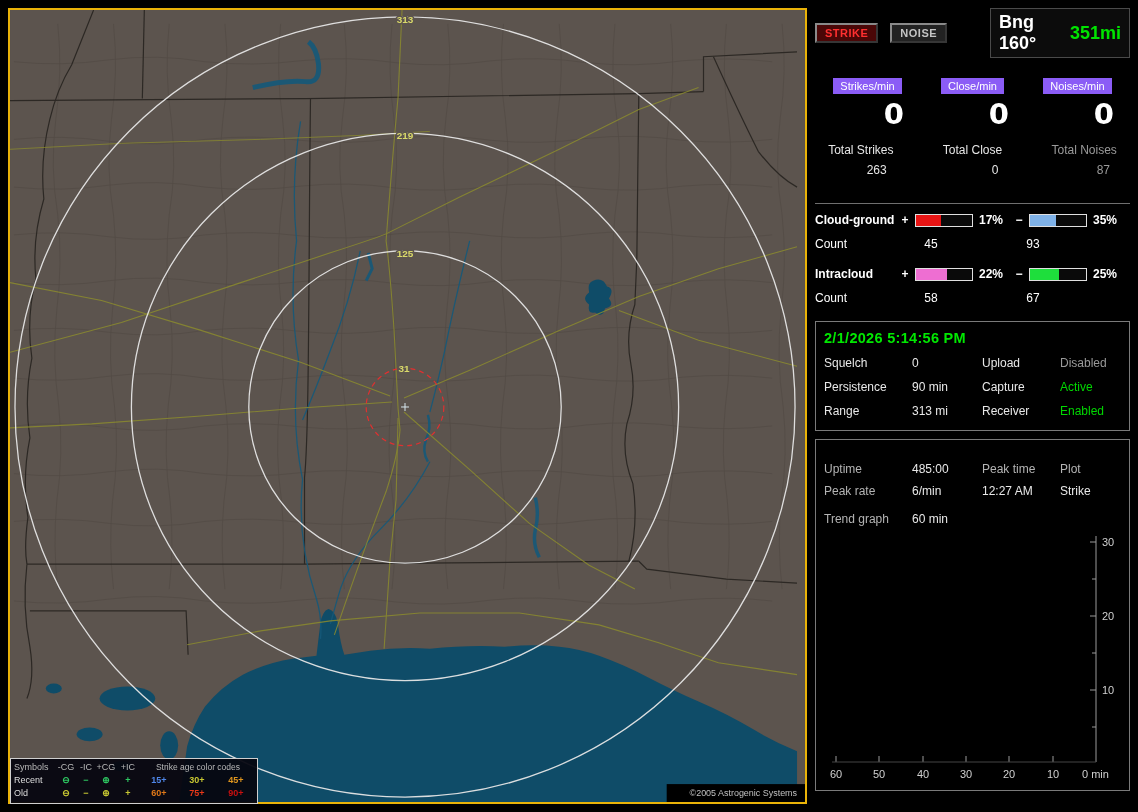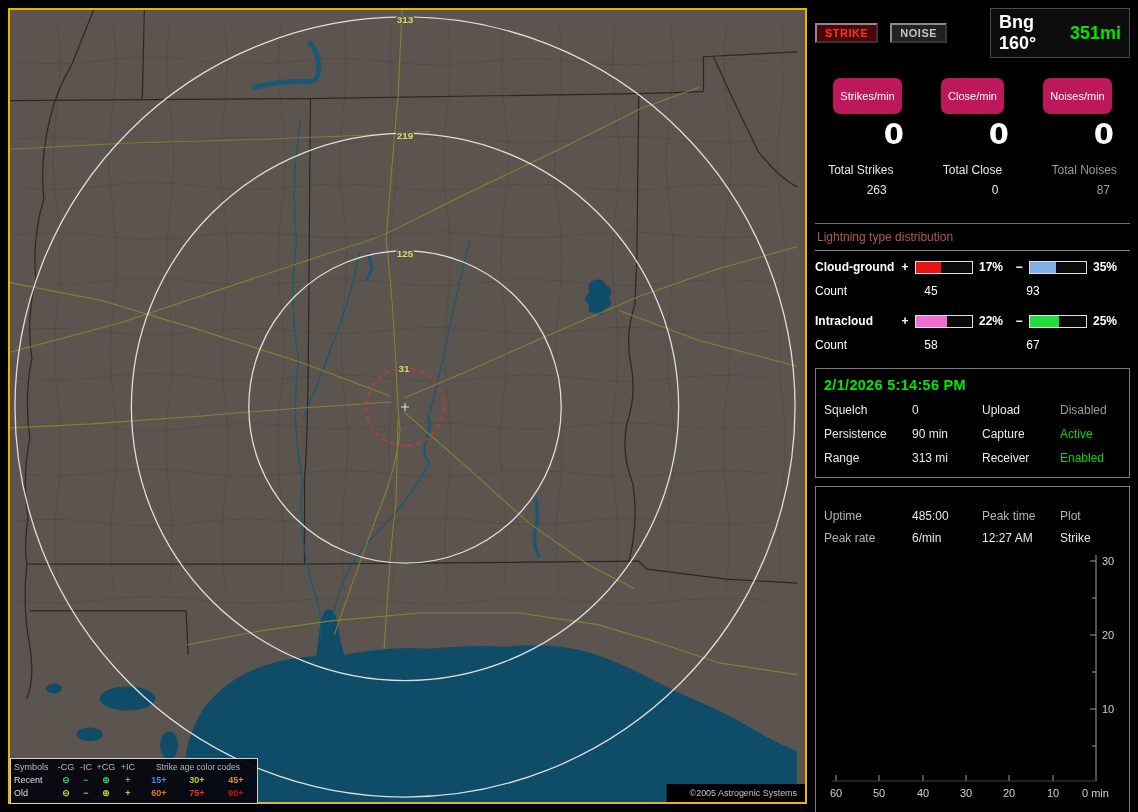--- a/index.html
+++ b/index.html
@@ -35,21 +35,21 @@
   .btn.strike{background:#4a0707;color:#ff3030;}
   .bng{
     margin-left:auto;display:flex;justify-content:space-between;align-items:center;
     width:122px;background:#0c0c0c;border:1px solid #4a4a4a;padding:3px 8px;
     font-size:18px;font-weight:bold;
   }
   .bng .lbl{color:#fff;}
   .bng .val{color:#00e400;}
   .counters{display:flex;margin-top:20px;}
   .ctr{flex:1;text-align:center;}
-  .ctr .badge{display:inline-block;background:#be185d;color:#fff;font-size:11px;padding:12px 7px;border-radius:7px;}
+  .ctr .badge{display:inline-block;background:#8b5cf6;color:#fff;font-size:11px;padding:2px 7px;}
   .ctr .big{
     font-family:"DejaVu Sans",sans-serif;font-size:29px;font-weight:bold;color:#fff;
     margin-top:3px;text-align:right;padding-right:16px;
   }
   .totals{display:flex;margin-top:12px;gap:20px;}
   .tot{flex:1;text-align:center;font-size:12px;}
   .tot .tv{margin-top:6px;text-align:right;padding-right:20px;}
   .tot.dim{color:#9a9a9a;}
   .sep{border-top:1px solid #6f6f6f;margin-top:26px;}
   .dist-title{color:#b05858;font-size:12px;padding:6px 2px 6px;border-bottom:1px solid #888;}
@@ -252,21 +252,20 @@
       <div>Total Close</div>
       <div class="tv">0</div>
     </div>
     <div class="tot dim">
       <div>Total Noises</div>
       <div class="tv">87</div>
     </div>
   </div>
 
   <div class="sep"></div>
-  <div class="dist-title">Lightning type distribution</div>
 
   <div class="drow">
     <span class="dlabel">Cloud-ground</span>
     <span class="sign">+</span>
     <span class="bar">
         <span class="fill" style="width:45%;background:#e81414"></span>
       </span>
     <span class="pct">17%</span>
     <span class="sign">−</span>
     <span class="bar">
@@ -326,20 +325,24 @@
       <span class="sl1 lab">Uptime</span>
       <span class="sv1 val">485:00</span>
       <span class="sl2 lab">Peak time</span>
       <span class="sv2 lab">Plot</span>
     </div>
     <div class="trow">
       <span class="sl1 lab">Peak rate</span>
       <span class="sv1 val">6/min</span>
       <span class="sl2 val">12:27 AM</span>
       <span class="sv2 val">Strike</span>
+    </div>
+    <div class="trend">
+      <span class="sl1 lab">Trend graph</span>
+      <span class="val">60 min</span>
     </div>
 
     <svg class="graph" width="299" height="258">
       <g stroke="#9a9a9a" stroke-width="1">
         <line x1="272" y1="6" x2="272" y2="232"></line>
         <line x1="266" y1="12" x2="272" y2="12"></line>
         <line x1="268" y1="49" x2="272" y2="49"></line>
         <line x1="266" y1="86" x2="272" y2="86"></line>
         <line x1="268" y1="123" x2="272" y2="123"></line>
         <line x1="266" y1="160" x2="272" y2="160"></line>

